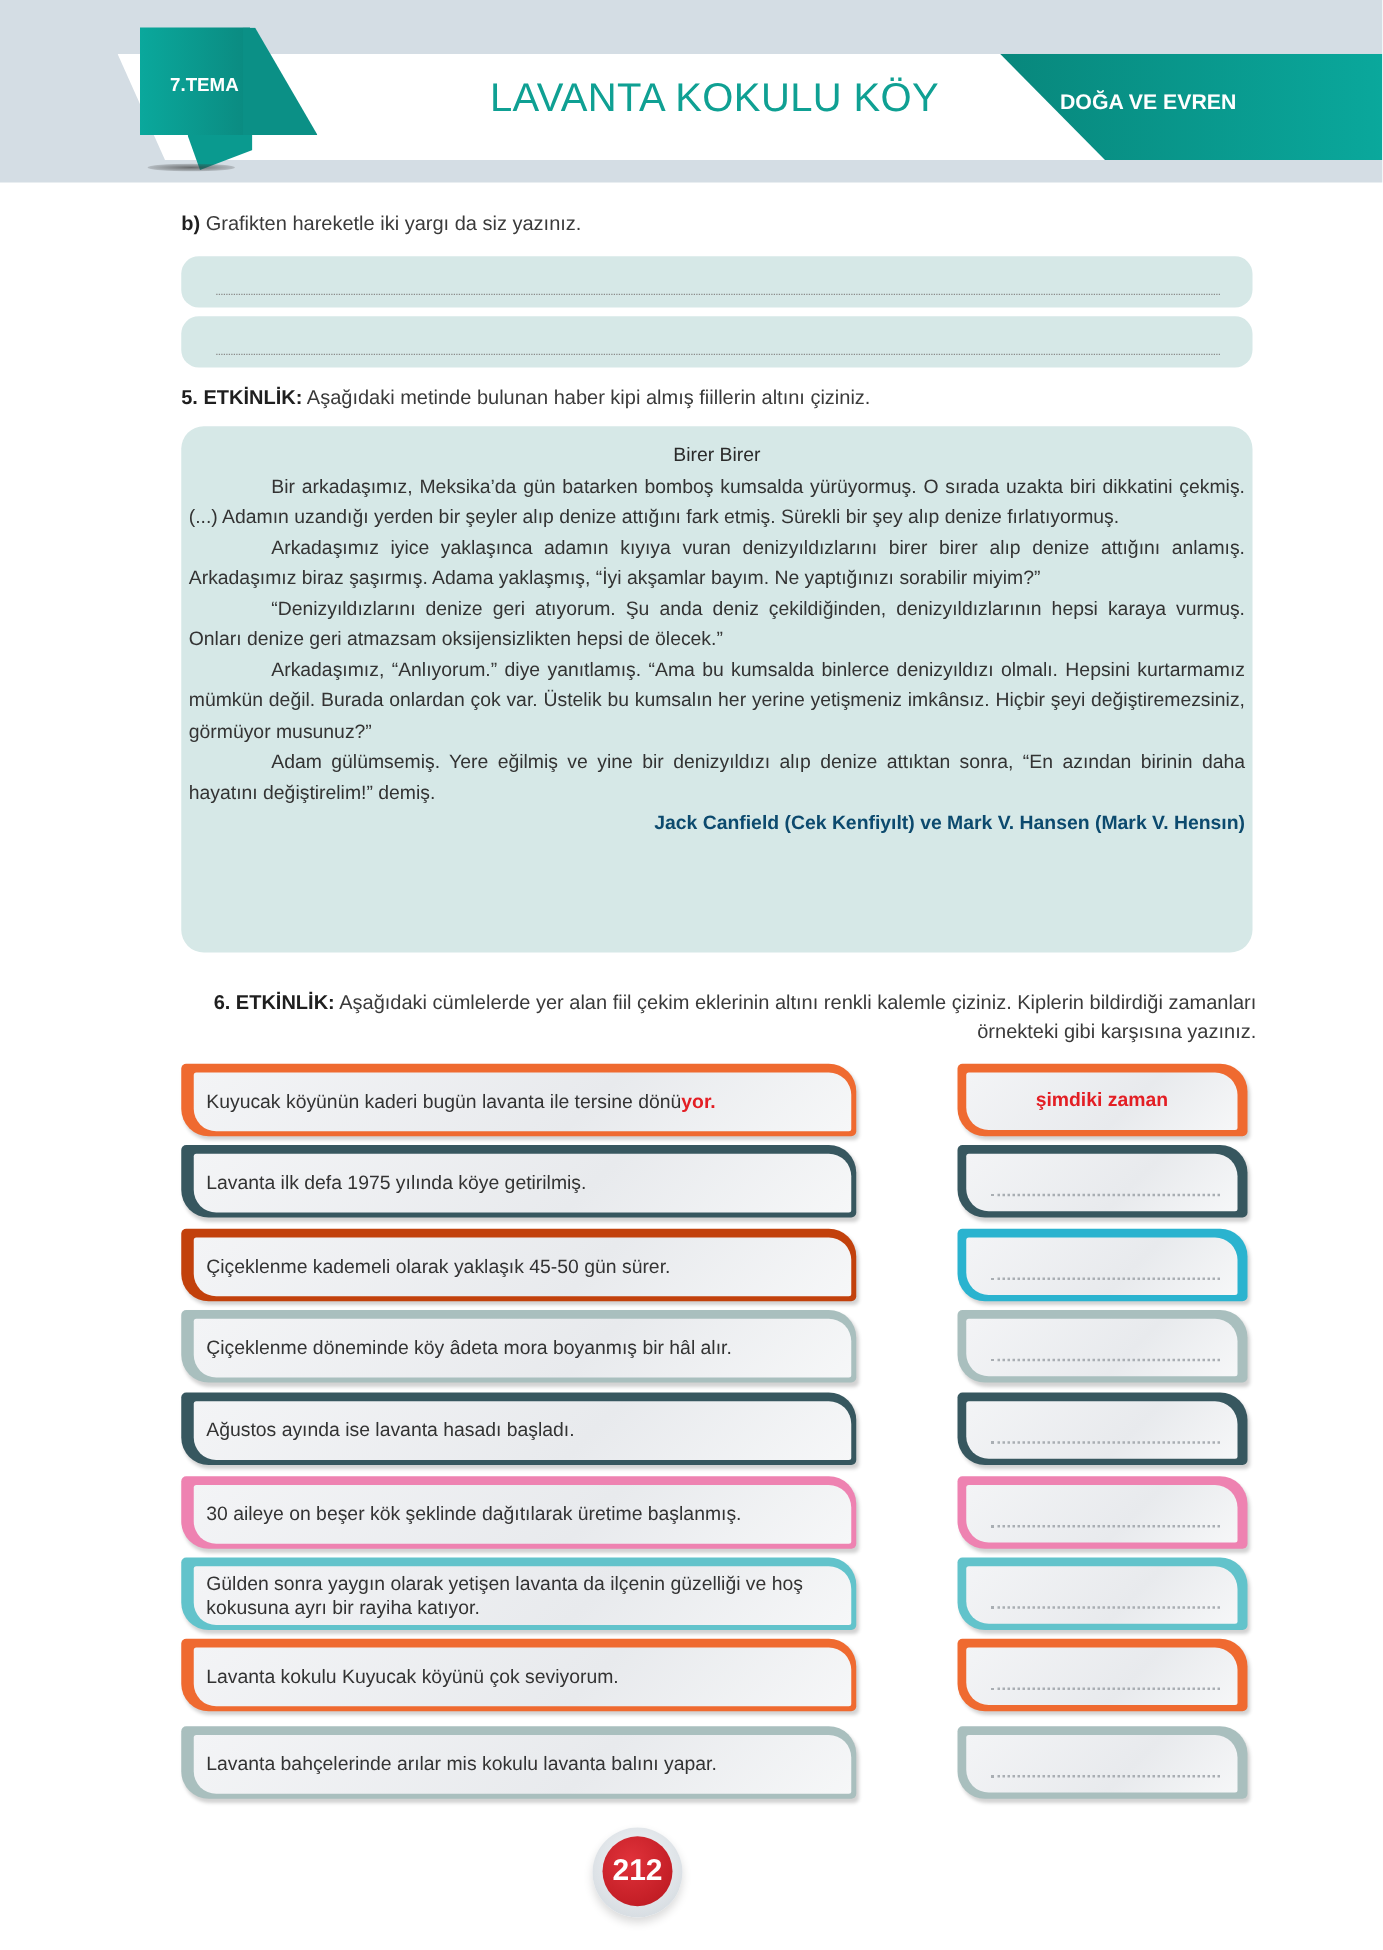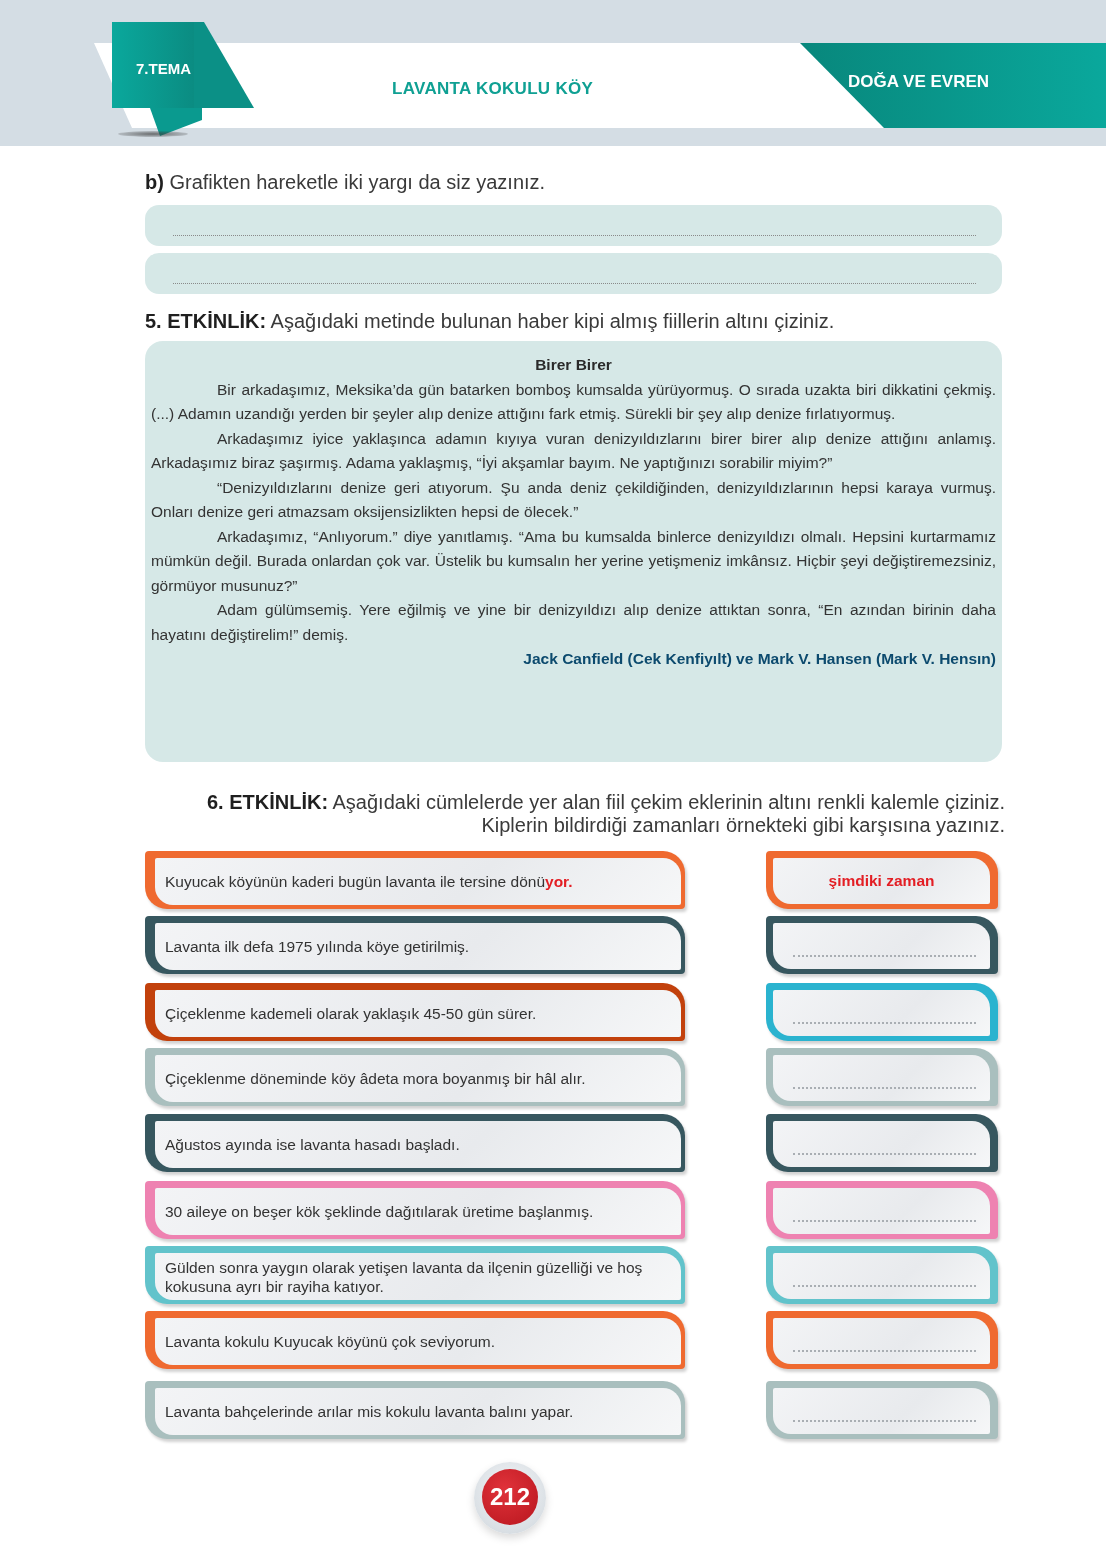--- a/index.html
+++ b/index.html
@@ -14,35 +14,35 @@
   .tab-left { position:absolute; left:112px; top:22px; width:88px; height:86px;
          background:linear-gradient(90deg,#0aa89c,#0b8a80); }
   .tab-fold { position:absolute; left:194px; top:22px; width:60px; height:86px;
          background:#0b9086; clip-path: polygon(0 0, 10px 0, 60px 86px, 0 86px); }
   .tab-tail { position:absolute; left:150px; top:108px; width:52px; height:28px;
          background:#0a9a8f; clip-path: polygon(0 0, 52px 0, 52px 12px, 10px 28px); }
   .tab-shadow { position:absolute; left:118px; top:131px; width:70px; height:6px; border-radius:50%;
          background:radial-gradient(ellipse at center, rgba(60,60,60,0.7), rgba(60,60,60,0)); }
   .tema { position:absolute; left:136px; top:60px; color:#fff; font-weight:bold; font-size:15px;
          font-family:"Liberation Sans", sans-serif; }
-  .title { position:absolute; left:392px; top:79px; color:#0fa093; font-weight:bold; font-size:17px;
+  .title { position:absolute; left:392px; top:60px; color:#0fa093; font-weight:normal; font-size:32px;
          font-family:"Liberation Sans", sans-serif; letter-spacing:0.3px; }
   .theme-name { position:absolute; left:848px; top:72px; color:#fff; font-weight:bold; font-size:17px;
          font-family:"Liberation Sans", sans-serif; }
 
-  .q { position:absolute; left:145px; font-size:20px; color:#3a3a3a; font-family:"Liberation Sans", sans-serif; }
+  .q { position:absolute; left:145px; font-size:16px; color:#3a3a3a; font-family:"Liberation Sans", sans-serif; }
   .q .lbl { font-weight:bold; color:#1f1f1f; }
   .line-box { position:absolute; left:145px; width:857px; height:41px; background:#d6e8e7; border-radius:14px; }
   .line-box .dots { position:absolute; left:28px; right:26px; bottom:10px; border-bottom:1.5px dotted #8a8a8a; }
 
   .story { position:absolute; left:145px; top:341px; width:857px; height:421px; background:#d6e8e7;
            border-radius:18px; }
   .story-inner { position:absolute; left:6px; right:6px; top:12px; font-size:15.5px; line-height:24.5px;
            color:#333; text-align:justify; font-family:"Liberation Sans", sans-serif; }
-  .story-title { text-align:center; font-weight:bold; color:#2a2a2a; }
+  .story-title { text-align:center; font-weight:normal; color:#2a2a2a; }
   .story p { margin:0; text-indent:66px; }
   .author { text-align:right; font-weight:bold; color:#0c4a6e; }
 
   .card { position:absolute; box-sizing:border-box; border-radius:4px 22px 4px 22px; }
   .card .panel { position:absolute; background:linear-gradient(135deg,#f3f4f6 0%,#e8eaed 60%,#f6f7f8 100%);
                  border-radius:2px 18px 2px 18px; }
   .lcard { left:145px; width:540px; height:58px; }
   .lcard .panel { left:10px; top:7px; right:4px; bottom:4px; }
   .rcard { left:766px; width:232px; height:58px; }
   .rcard .panel { left:7px; top:7px; right:8px; bottom:5px; }

